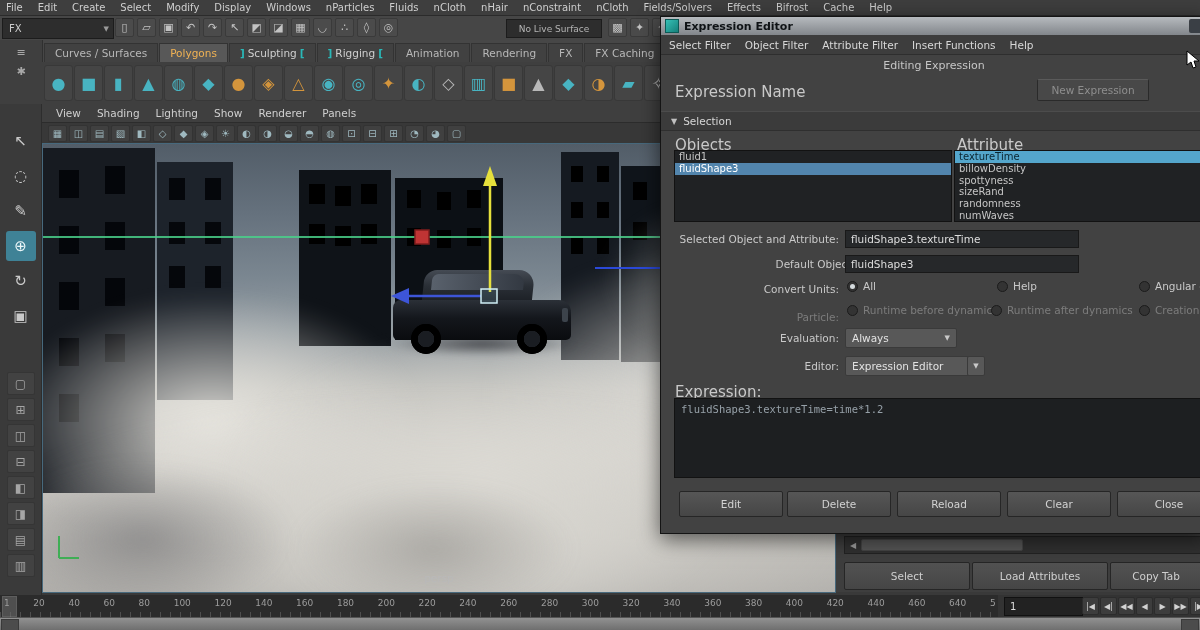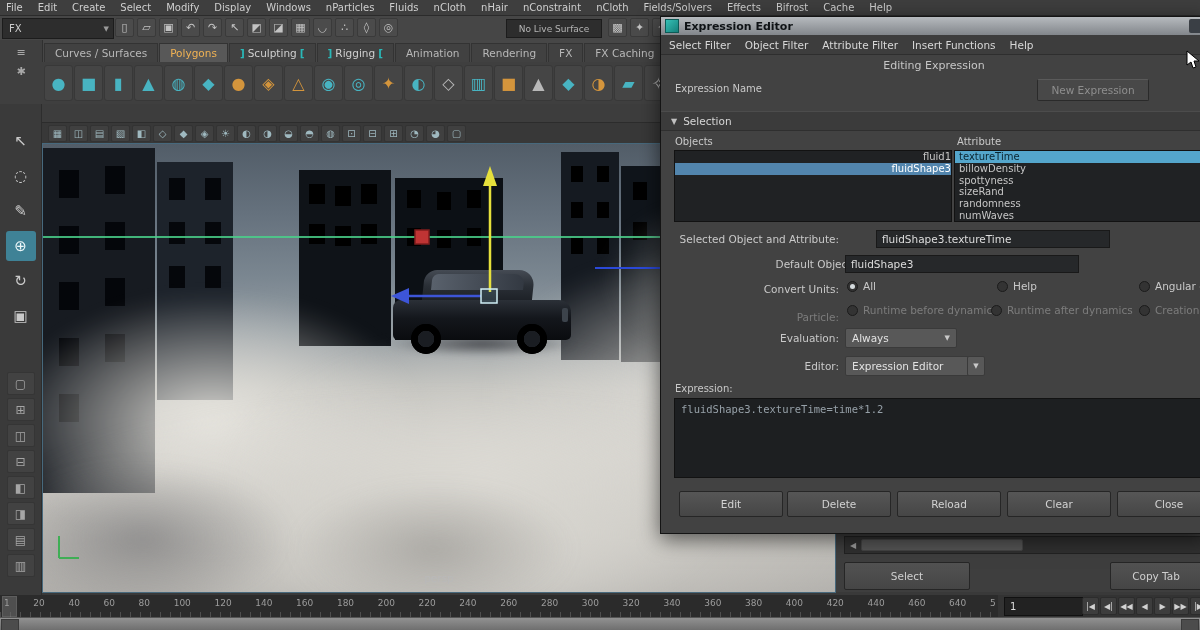--- a/index.html
+++ b/index.html
@@ -113,42 +113,42 @@
   .ee{left:660px;top:16px;width:546px;height:516px;background:#424242;border:1px solid #141414;
       box-shadow:0 5px 20px rgba(0,0,0,.6);z-index:10;}
   .ee-title{left:0;top:0;width:100%;height:18px;background:linear-gradient(#b6babe,#82868b);
             display:flex;align-items:center;padding-left:4px;}
   .ee-title .wicon{width:12px;height:12px;background:linear-gradient(135deg,#35c0b6,#157f7a);border:1px solid #0c5a56;margin-right:5px;}
   .ee-title .wtitle{font-size:11px;font-weight:bold;color:#0e1215;}
   .ee-title .wctrl{margin-left:auto;width:20px;height:14px;background:#3a3f45;margin-right:2px;border-radius:2px;}
   .ee-menus{left:0;top:18px;width:100%;height:19px;background:#3d3d3d;border-bottom:1px solid #2e2e2e;
             display:flex;gap:14px;align-items:center;padding-left:8px;font-size:10.5px;color:#d8d8d8;}
   .ee-heading{left:0;top:42px;width:100%;text-align:center;font-size:11px;color:#c6c6c6;}
-  .lbl{font-size:10px;color:#c9c9c9;white-space:nowrap;}
+  .lbl{font-size:15px;color:#c9c9c9;white-space:nowrap;}
   .field{background:#26282a;border:1px solid #191919;color:#ddd;font-size:10.5px;display:flex;align-items:center;padding:0 5px;}
   .ee-name-label{left:14px;top:66px;}
   .ee-name-input{left:180px;top:63px;width:188px;height:17px;background:#26282a;border:1px solid #191919;
                  color:#ddd;font-size:10.5px;padding:0 4px;font-family:"DejaVu Sans",sans-serif;}
   .ee-new-btn{left:376px;top:62px;width:110px;height:20px;background:#484848;border:1px solid #2a2a2a;border-top-color:#5a5a5a;
               color:#8e8e8e;font-size:10.5px;display:flex;align-items:center;justify-content:center;border-radius:2px;}
   .ee-section{left:0;top:94px;width:100%;height:18px;background:#3b3b3b;border-top:1px solid #4c4c4c;border-bottom:1px solid #2f2f2f;
               display:flex;align-items:center;gap:6px;padding-left:10px;}
   .ee-section .tri{font-size:8px;color:#c0c0c0;}
   .ee-section .stitle{font-size:10.5px;color:#d6d6d6;}
   .objects-label{left:14px;top:119px;}
   .attributes-label{left:296px;top:119px;}
   .listbox{background:#202224;border:1px solid #121212;overflow:hidden;}
-  .objects-list{left:13px;top:133px;width:276px;height:70px;text-align:right;}
+  .objects-list{left:13px;top:133px;width:276px;height:70px;}
   .attrs-list{left:293px;top:133px;width:253px;height:70px;}
   .listbox .row{height:11.8px;line-height:11.8px;font-size:10px;color:#c6c6c6;padding-left:4px;white-space:nowrap;}
   .objects-list .row.sel{background:#5285ad;color:#fff;}
   .attrs-list .row.sel{background:#54a6cc;color:#0a2530;}
   .r-label{width:170px;text-align:right;font-size:10.5px;color:#c9c9c9;white-space:nowrap;}
   .row-soa-label{left:8px;top:216px;}
-  .row-soa-field{left:184px;top:213px;width:222px;height:16px;margin-left:31px;}
+  .row-soa-field{left:184px;top:213px;width:222px;height:16px;}
   .row-do-label{left:24px;top:241px;}
   .row-do-field{left:184px;top:238px;width:222px;height:16px;}
   .row-cu-label{left:8px;top:266px;}
   .radio-row{display:flex;align-items:center;}
   .row-cu-opts{left:186px;top:263px;width:360px;}
   .row-cu-opts .radio-opt:nth-child(1){width:150px;}
   .row-cu-opts .radio-opt:nth-child(2){width:142px;}
   .row-part-label{left:8px;top:294px;color:#7c7c7c;}
   .row-part-opts{left:186px;top:287px;width:360px;color:#7c7c7c;}
   .row-part-opts .radio-opt:nth-child(1){width:144px;}
@@ -415,20 +415,28 @@
         <div class="lay">
           <span>▤</span>
         </div>
         <div class="lay">
           <span>▥</span>
         </div>
       </div>
   </div>
 
   <div class="r viewport">
+    <div class="r vp-menus">
+        <span>View</span>
+        <span>Shading</span>
+        <span>Lighting</span>
+        <span>Show</span>
+        <span>Renderer</span>
+        <span>Panels</span>
+      </div>
     <div class="r vp-icons">
         <div class="ic">
           <span>▦</span>
         </div>
         <div class="ic">
           <span>◫</span>
         </div>
         <div class="ic">
           <span>▤</span>
         </div>
@@ -540,20 +548,21 @@
   </div>
 
   <div class="r right-panel">
     <div class="r ae-fragment"></div>
     <div class="r ae-scroll">
       <span class="larr">◀</span>
       <span class="handle"></span>
     </div>
     <div class="r ae-buttons">
       <div class="r ae-btn" style="left:8px;width:124px;">Select</div>
+      <div class="r ae-btn" style="left:136px;width:134px;">Load Attributes</div>
       <div class="r ae-btn" style="left:274px;width:90px;">Copy Tab</div>
     </div>
   </div>
 
   <div class="r ee">
     <div class="r ee-title">
       <span class="wicon"></span>
       <span class="wtitle">Expression Editor</span>
       <span class="wctrl"></span>
     </div>

